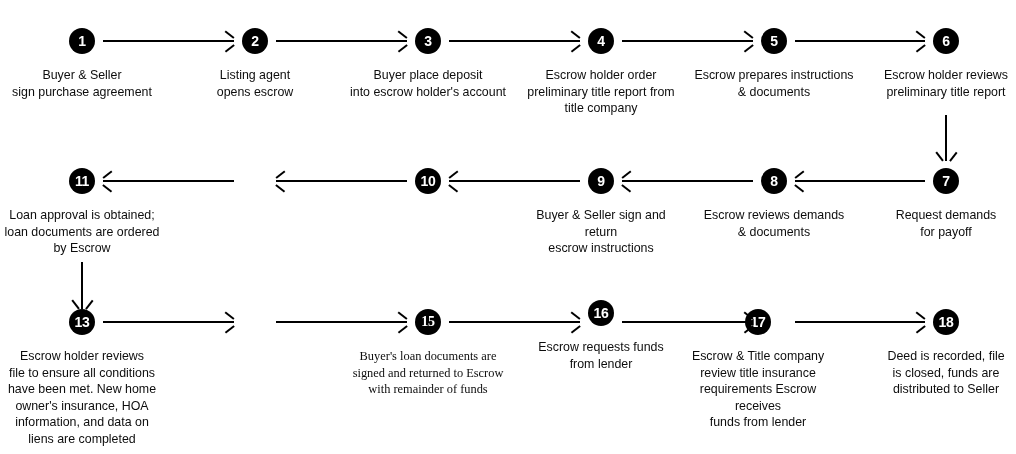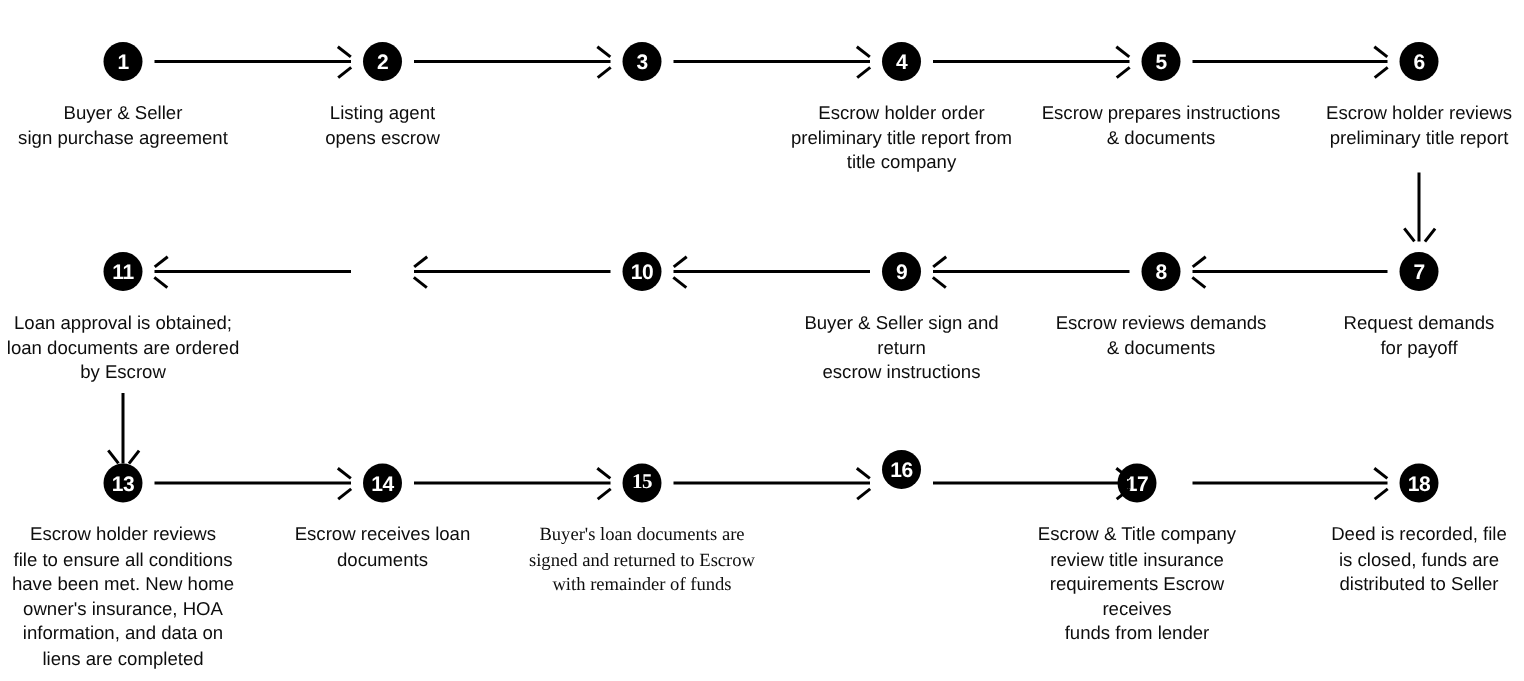--- a/index.html
+++ b/index.html
@@ -153,20 +153,22 @@
     <div class="node-caption">Buyer &amp; Seller
 sign purchase agreement</div>
   </div>
   <div class="node" style="left:255px; top:28px;">
     <div class="node-circle">2</div>
     <div class="node-caption">Listing agent
 opens escrow</div>
   </div>
   <div class="node" style="left:428px; top:28px;">
     <div class="node-circle">3</div>
+    <div class="node-caption">Buyer place deposit
+into escrow holder's account</div>
   </div>
   <div class="node" style="left:601px; top:28px;">
     <div class="node-circle">4</div>
     <div class="node-caption">Escrow holder order
 preliminary title report from
 title company</div>
   </div>
   <div class="node" style="left:774px; top:28px;">
     <div class="node-circle">5</div>
     <div class="node-caption">Escrow prepares instructions
@@ -257,33 +259,30 @@
 
   <div class="node" style="left:82px;  top:309px;">
     <div class="node-circle">13</div>
     <div class="node-caption">Escrow holder reviews
 file to ensure all conditions
 have been met. New home
 owner's insurance, HOA
 information, and data on
 liens are completed</div>
   </div>
-  <div class="node" style="left:255px; top:309px;">
-    <div class="node-circle">14</div>
-    <div class="node-caption">Escrow receives loan
-documents</div>
-  </div>
   <div class="node" style="left:428px; top:309px;font-family:Liberation Serif, serif;">
     <div class="node-circle">15</div>
     <div class="node-caption">Buyer's loan documents are
 signed and returned to Escrow
 with remainder of funds</div>
   </div>
   <div class="node" style="left:601px; top:300px;">
     <div class="node-circle">16</div>
+    <div class="node-caption">Escrow requests funds
+from lender</div>
   </div>
   <div class="node" style="left:758px; top:309px;">
     <div class="node-circle">17</div>
     <div class="node-caption">Escrow &amp; Title company
 review title insurance
 requirements Escrow receives
 funds from lender</div>
   </div>
   <div class="node" style="left:946px; top:309px;">
     <div class="node-circle">18</div>

